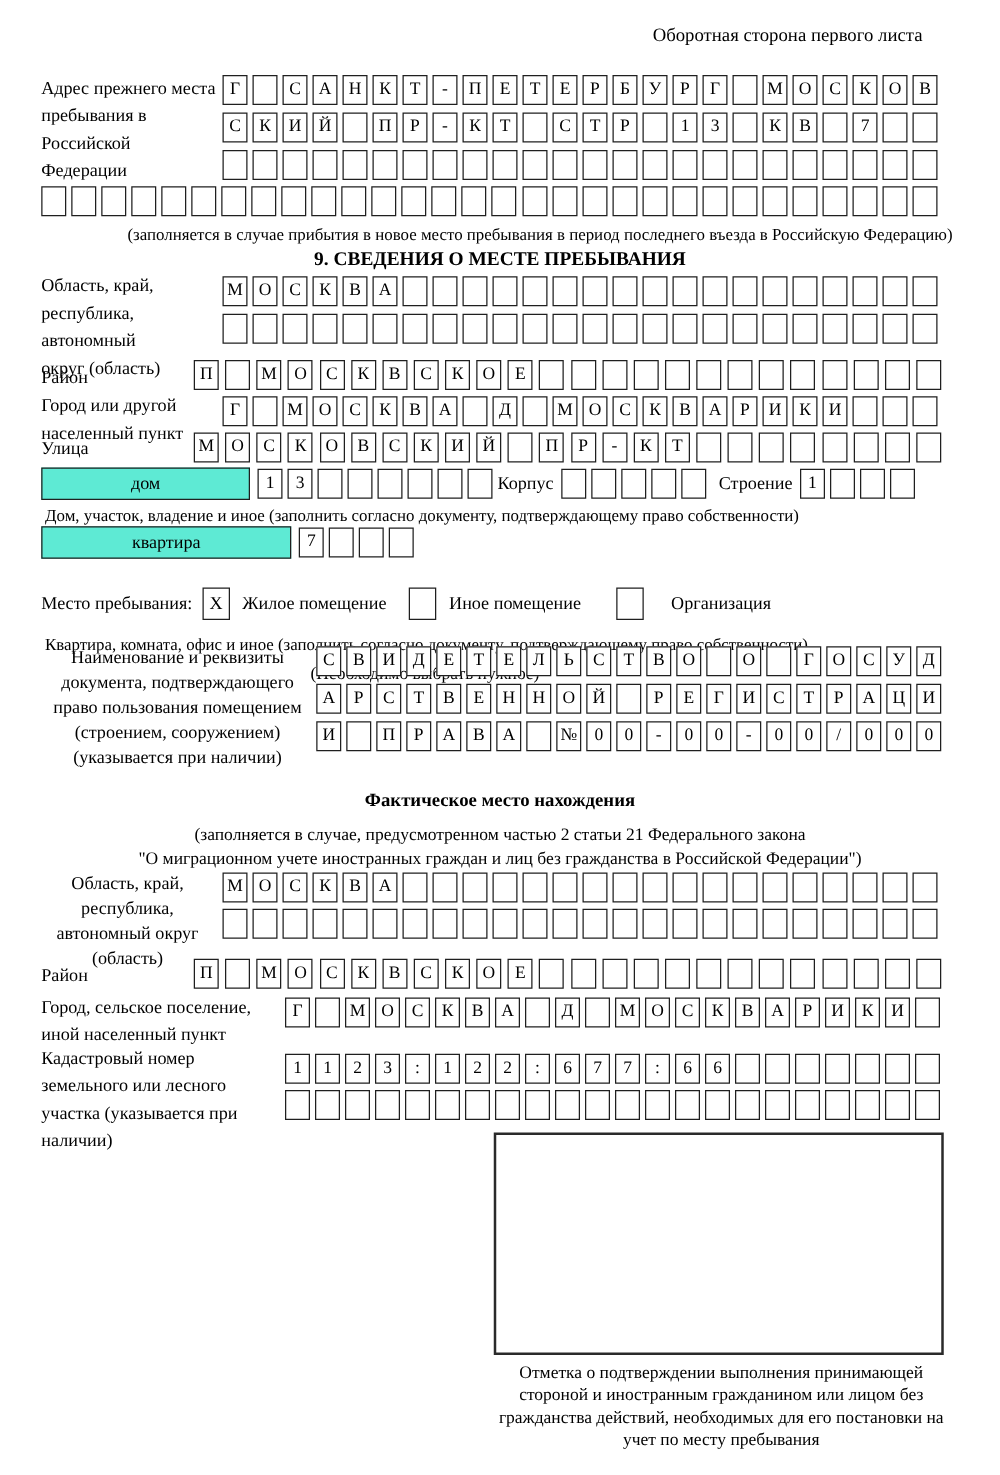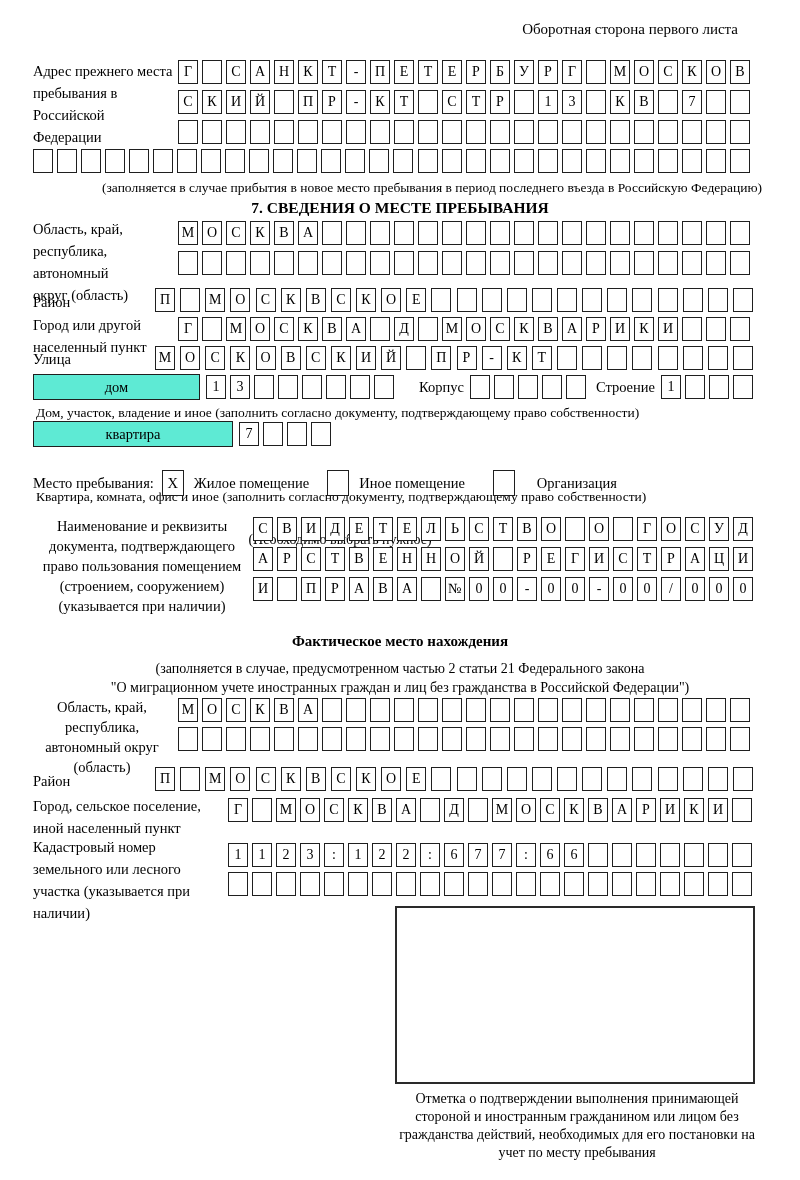--- a/index.html
+++ b/index.html
@@ -130,21 +130,21 @@
     <span class="cell"></span>
     <span class="cell"></span>
     <span class="cell"></span>
     <span class="cell"></span>
     <span class="cell"></span>
     <span class="cell"></span>
     <span class="cell"></span>
   </div>
 <div class="abs caption center" style="top:179px;left:0;width:800px;padding-left:32px;">(заполняется в случае прибытия в новое место пребывания в период последнего въезда в Российскую Федерацию)</div>
 
-<div class="abs h2 center" style="top:199px;left:0;width:800px;">7. СВЕДЕНИЯ О МЕСТЕ ПРЕБЫВАНИЯ</div>
+<div class="abs h2 center" style="top:199px;left:0;width:800px;">9. СВЕДЕНИЯ О МЕСТЕ ПРЕБЫВАНИЯ</div>
 
 <div class="abs lbl" style="top:218px;left:33px;width:112px;">Область, край, республика, автономный округ (область)</div>
 <div class="abs cellrow" style="top:221px;left:178px;width:572px;">
     <span class="cell">М</span>
     <span class="cell">О</span>
     <span class="cell">С</span>
     <span class="cell">К</span>
     <span class="cell">В</span>
     <span class="cell">А</span>
     <span class="cell"></span>
@@ -282,21 +282,21 @@
   <div class="cellrow" style="width:188px;margin-left:6px;">
       <span class="cell">1</span>
       <span class="cell">3</span>
       <span class="cell"></span>
       <span class="cell"></span>
       <span class="cell"></span>
       <span class="cell"></span>
       <span class="cell"></span>
       <span class="cell"></span>
     </div>
-  <div class="inline-label" style="margin-left:25px;">Корпус</div>
+  <div class="inline-label" style="margin-left:4px;">Корпус</div>
   <div class="cellrow" style="width:116px;margin-left:6px;">
       <span class="cell"></span>
       <span class="cell"></span>
       <span class="cell"></span>
       <span class="cell"></span>
       <span class="cell"></span>
     </div>
   <div class="inline-label" style="margin-left:10px;">Строение</div>
   <div class="cellrow" style="width:92px;margin-left:6px;">
       <span class="cell">1</span>
@@ -309,21 +309,21 @@
 
 <div class="abs rowflex" style="top:421px;left:33px;">
   <div class="labelbox" style="width:200px;">квартира</div>
   <div class="cellrow" style="width:92px;margin-left:6px;">
       <span class="cell">7</span>
       <span class="cell"></span>
       <span class="cell"></span>
       <span class="cell"></span>
     </div>
 </div>
-<div class="abs caption" style="top:452px;left:36px;width:740px;margin-top:36px;">Квартира, комната, офис и иное (заполнить согласно документу, подтверждающему право собственности)</div>
+<div class="abs caption" style="top:471px;left:36px;width:740px;margin-top:36px;">Квартира, комната, офис и иное (заполнить согласно документу, подтверждающему право собственности)</div>
 
 <div class="abs rowflex" style="top:470px;left:33px;">
   <div class="inline-label">Место пребывания:</div>
   <div class="checkbox" style="margin-left:8px;">X</div>
   <div class="inline-label" style="margin-left:10px;">Жилое помещение</div>
   <div class="checkbox" style="margin-left:18px;"></div>
   <div class="inline-label" style="margin-left:10px;">Иное помещение</div>
   <div class="checkbox" style="margin-left:28px;"></div>
   <div class="inline-label" style="margin-left:22px;">Организация</div>
 </div>

